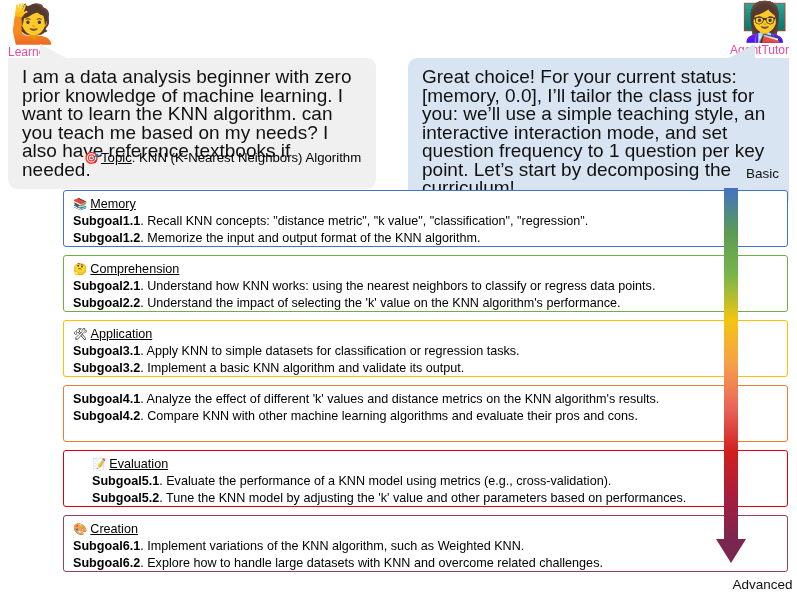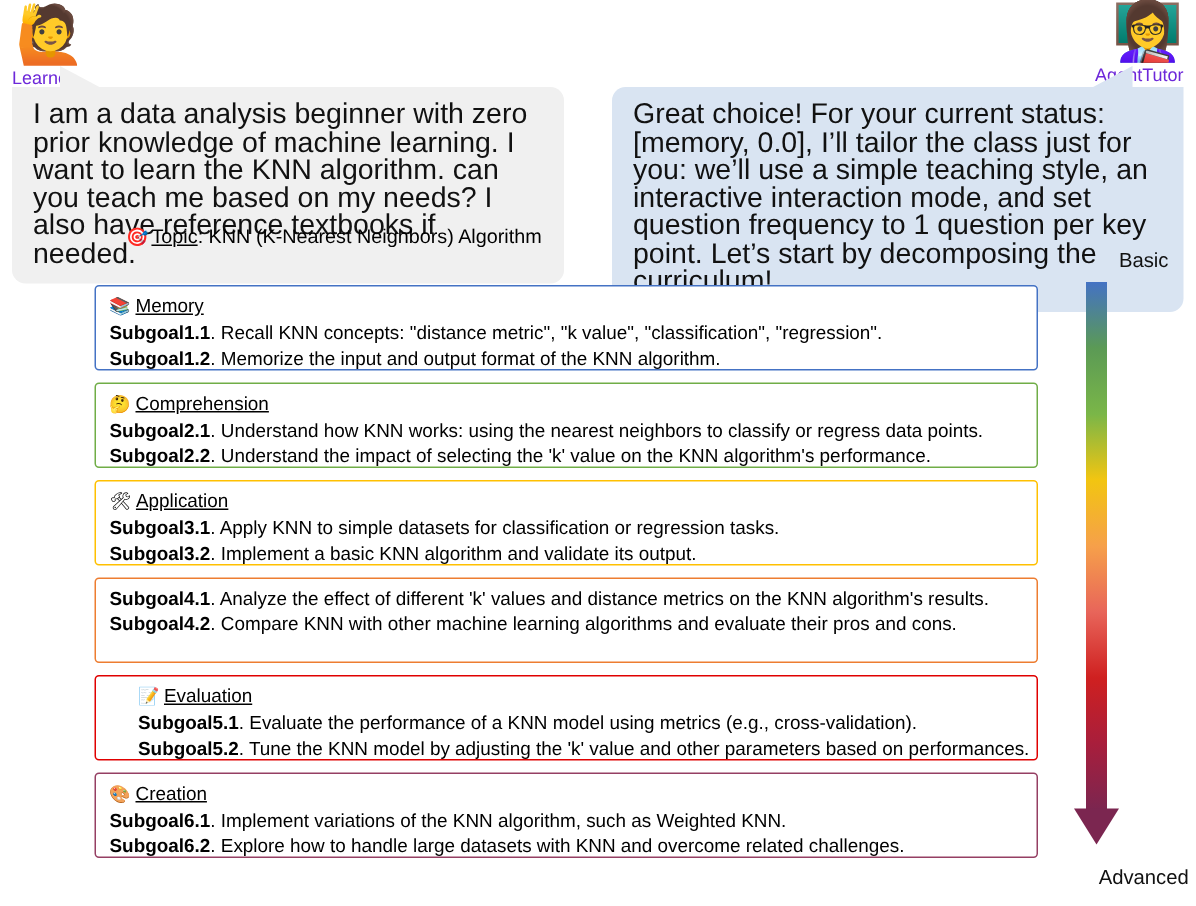--- a/index.html
+++ b/index.html
@@ -24,21 +24,21 @@
     align-items: center;
     line-height: 1;
   }
   .avatar-glyph {
     font-size: 38px;
     line-height: 40px;
     letter-spacing: 0;
   }
   .avatar-name {
     font-size: 12px;
-    color: #6d28d9;
+    color: #ec4899;
     margin-top: 2px;
     font-family: "Liberation Sans", sans-serif;
   }
 
   #learner-avatar { left: 8px; top: 4px; align-items: flex-start; }
   #learner-avatar .avatar-glyph { margin-left: 2px; }
   #tutor-avatar { right: 8px; top: 2px; align-items: flex-end; }
 
   
   .bubble {
@@ -97,21 +97,21 @@
   }
   #intro .line2 { margin-top: 1px; white-space: nowrap; }
   #topic-icon { font-size: 12px; margin-right: 2px; }
   #topic-label { text-decoration: underline; }
 
   
   #boxes {
     position: absolute;
     left: 63px;
     top: 190px;
-    width: 629px;
+    width: 725px;
   }
   .tx-box {
     box-sizing: border-box;
     border: 1.6px solid #000;
     border-radius: 3px;
     background: #ffffff;
     padding: 5px 9px 6px 9px;
     margin-bottom: 8px;
     height: 57px;
   }

